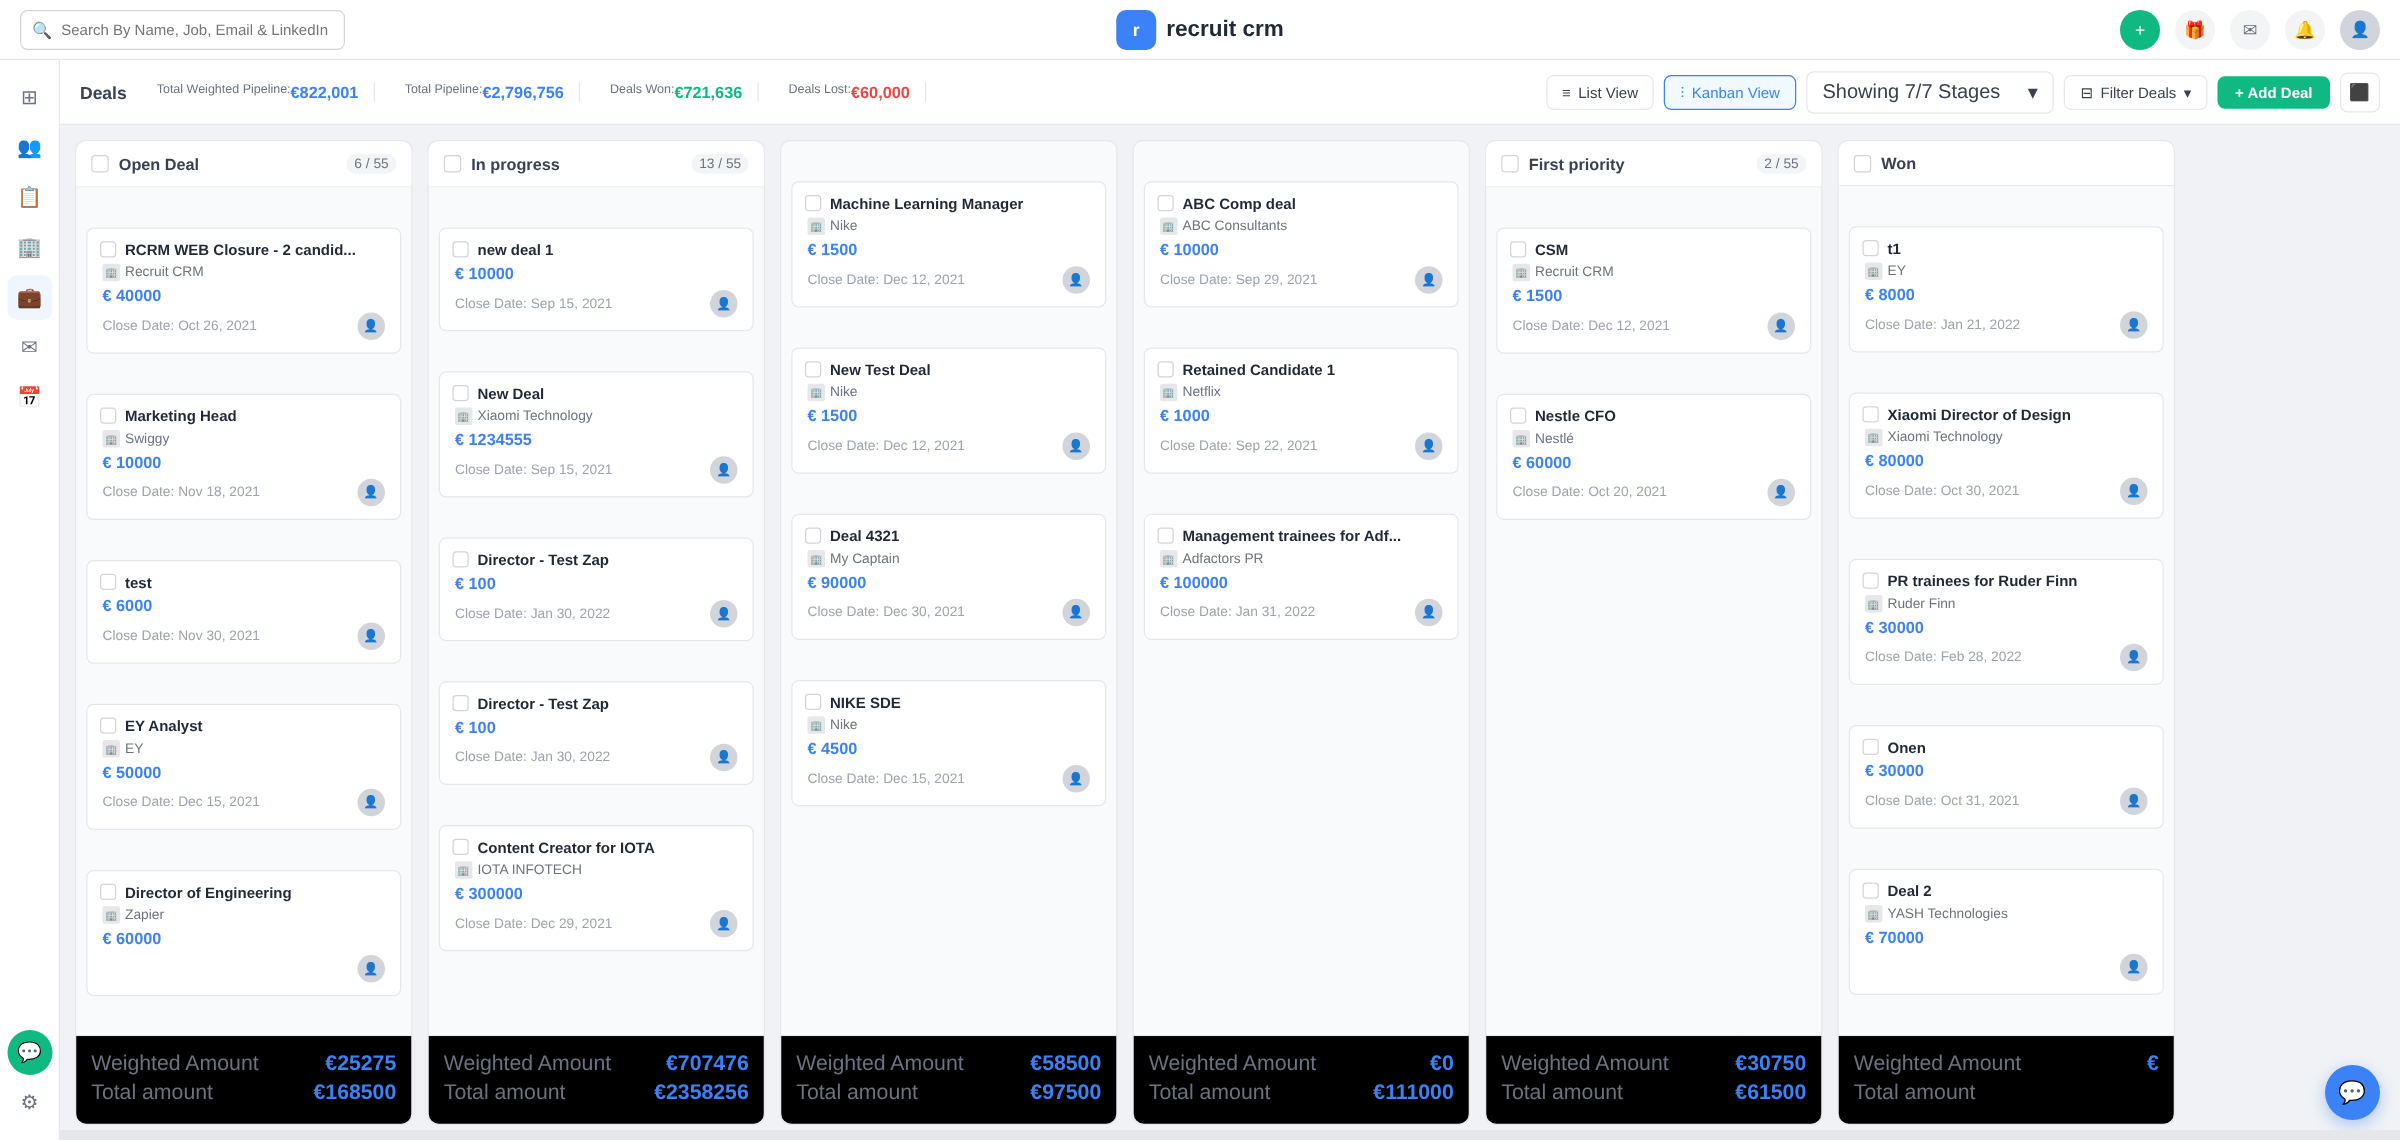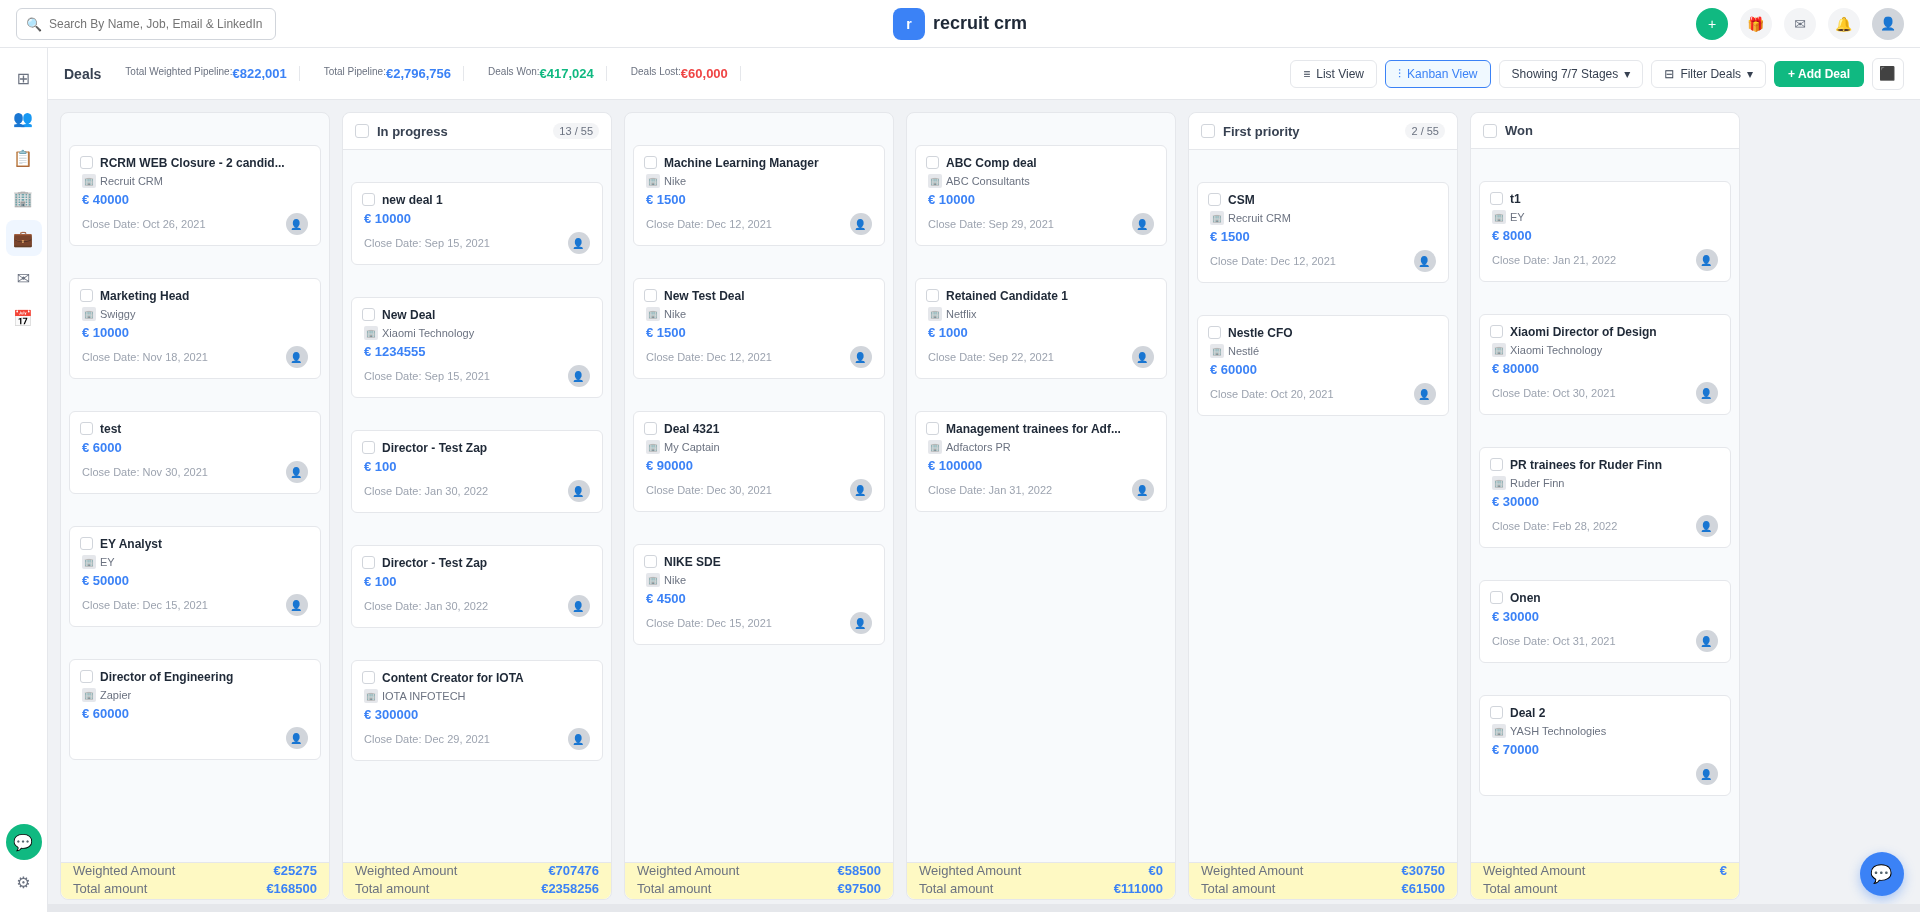--- a/index.html
+++ b/index.html
@@ -191,27 +191,27 @@
       color: #374151;
     }
     .view-btn.active {
       background: #f0f9ff;
       border-color: #3b82f6;
       color: #3b82f6;
     }
     .stages-btn {
       display: flex;
       align-items: center;
-      gap: 6px;
+      gap: 22px;
       padding: 6px 12px;
       border: 1px solid #e5e7eb;
       border-radius: 6px;
       background: #fff;
       cursor: pointer;
-      font-size: 12px;
+      font-size: 16px;
       color: #374151;
     }
     .filter-btn {
       display: flex;
       align-items: center;
       gap: 6px;
       padding: 6px 12px;
       border: 1px solid #e5e7eb;
       border-radius: 6px;
       background: #fff;
@@ -370,25 +370,25 @@
       background: #d1d5db;
       display: flex;
       align-items: center;
       justify-content: center;
       color: #6b7280;
       font-size: 10px;
     }
 
     
     .col-footer {
-      padding: 0 12px;
+      padding: 12px 12px;
       border-top: 1px solid #e5e7eb;
-      background: #fef9c3;
+      background: #000000;
       border-radius: 0 0 8px 8px;
-      font-size: 13px;
+      font-size: 17px;
     }
     .col-footer-row {
       display: flex;
       justify-content: space-between;
       margin-bottom: 3px;
     }
     .col-footer-label { color: #6b7280; }
     .col-footer-value { color: #3b82f6; font-weight: 600; }
 
     
@@ -459,21 +459,21 @@
       <div class="metric-item">
         <span class="metric-label">Total Weighted Pipeline:</span>
         <span class="metric-value blue">€822,001</span>
       </div>
       <div class="metric-item">
         <span class="metric-label">Total Pipeline:</span>
         <span class="metric-value blue">€2,796,756</span>
       </div>
       <div class="metric-item">
         <span class="metric-label">Deals Won:</span>
-        <span class="metric-value green">€417,024</span>
+        <span class="metric-value green">€721,636</span>
       </div>
       <div class="metric-item">
         <span class="metric-label">Deals Lost:</span>
         <span class="metric-value red">€60,000</span>
       </div>
 
       <div class="toolbar-right">
         <button class="view-btn">
           <span>≡</span>
           <span>List View</span>
@@ -496,20 +496,25 @@
         </button>
         <button class="icon-btn">
           <span>⬛</span>
         </button>
       </div>
     </div>
 
     <div class="kanban-board" id="kanban-board">
 
     <div class="kanban-col">
+    <div class="col-header">
+      <div class="col-checkbox"></div>
+      <span class="col-title">Open Deal</span>
+      <span class="col-count">6 / 55</span>
+    </div>
     <div class="col-cards" id="cards-open-deal">
             <div class="deal-card">
       <div class="card-checkbox"></div>
       <div class="card-title">RCRM WEB Closure - 2 candid...</div>
       <div class="card-company">
           <div class="company-icon">🏢</div>
           <span>Recruit CRM</span>
         </div>
       <div class="card-amount">€ 40000</div>
       <div class="card-footer">

